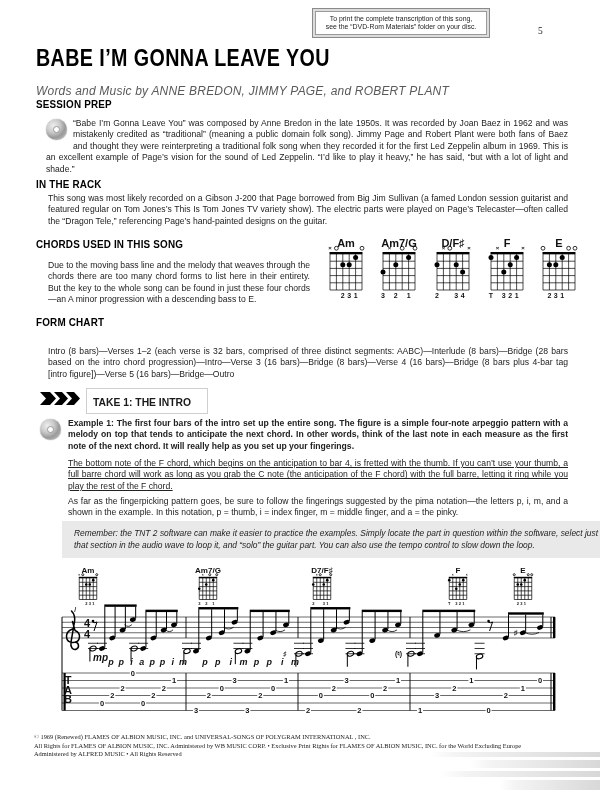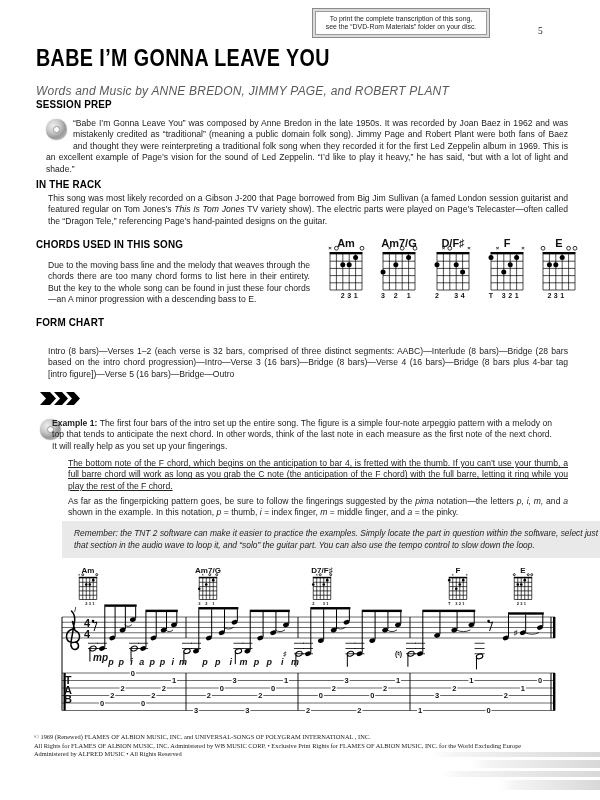--- a/index.html
+++ b/index.html
@@ -11,21 +11,21 @@
             box-shadow:inset 0 0 0 2px #dcdcdc, inset 0 0 0 3px #9a9a9a;
             display:flex;align-items:center;justify-content:center;text-align:center;
             font-size:6.9px;line-height:8.5px;color:#222;padding:2px 6px;box-sizing:border-box;}
   #page-num{left:538px;top:26px;font-size:9.5px;font-family:"Liberation Serif",serif;color:#222;}
   
   #title{left:36px;top:44px;font-size:24px;font-weight:800;letter-spacing:.5px;
          transform:scaleX(.82);transform-origin:left top;white-space:nowrap;color:#000;}
   #byline{left:36px;top:84px;font-size:12px;font-style:italic;color:#5a5a5a;letter-spacing:.2px;}
   .sec-head{font-size:10.5px;font-weight:800;letter-spacing:.2px;color:#000;transform:scaleX(.94);transform-origin:left top;white-space:nowrap;}
   .body-txt{font-size:8.6px;line-height:11.4px;color:#222;text-align:justify;}
-  .em{font-style:italic;}
+  .em{}
   .cd{width:21px;height:21px;border-radius:50%;
       background:radial-gradient(circle at 35% 32%, #eee 0%, #c9c9c9 35%, #9a9a9a 60%, #b5b5b5 80%, #8d8d8d 100%);
       position:relative;box-shadow:0 0 1px #777;}
   .cd::after{content:"";position:absolute;left:50%;top:50%;width:7px;height:7px;margin:-3.5px 0 0 -3.5px;
       border-radius:50%;background:#fff;border:1px solid #999;box-sizing:border-box;}
   .cd-float{float:left;margin:1px 6px 2px 0;}
   
   #take-head{left:86px;top:388px;border:1px solid #cfcfcf;padding:3px 10px 3px 6px;background:#fff;}
   #take-head span{font-size:11px;font-weight:800;transform:scaleX(.94);display:inline-block;transform-origin:left center;white-space:nowrap;}
   #note-box{left:62px;top:521px;width:548px;background:#e9e9e9;padding:7px 12px;box-sizing:border-box;
@@ -180,23 +180,26 @@
     </svg>
 
   <div class="abs sec-head" style="left:36px;top:316px;">FORM CHART</div>
   <div class="abs body-txt" style="left:48px;top:331px;width:520px;margin-top:15px;">Intro (8 bars)—Verses 1–2 (each verse is 32 bars, comprised of three distinct segments: AABC)—Interlude (8 bars)—Bridge (28 bars based on the intro chord progression)—Intro—Verse 3 (16 bars)—Bridge (8 bars)—Verse 4 (16 bars)—Bridge (8 bars plus 4-bar tag [intro figure])—Verse 5 (16 bars)—Bridge—Outro</div>
 
   <svg class="abs" style="left:40px;top:390px;" width="44" height="17" viewBox="0 0 44 17">
     <polygon points="0,2 10,2 16,8.5 10,15 0,15 6,8.5" fill="#000"></polygon>
     <polygon points="14,2 22,2 28,8.5 22,15 14,15 20,8.5" fill="#000"></polygon>
     <polygon points="26,2 34,2 40,8.5 34,15 26,15 32,8.5" fill="#000"></polygon>
   </svg>
+  <div class="abs" id="take-head">
+    <span>TAKE 1: THE INTRO</span>
+  </div>
 
   <div class="abs cd" style="left:40px;top:419px;"></div>
-  <div class="abs body-txt" style="left:52px;top:418px;width:500px;">
+  <div class="abs body-txt" style="left:68px;top:418px;width:500px;font-weight:bold;">
     <b>Example 1:</b>
     <span>The first four bars of the intro set up the entire song. The figure is a simple four-note arpeggio pattern with a melody on top that tends to anticipate the next chord. In other words, think of the last note in each measure as the first note of the next chord. It will really help as you set up your fingerings.</span>
   </div>
   <div class="abs body-txt" style="left:68px;top:458px;width:500px;text-decoration:underline;">The bottom note of the F chord, which begins on the anticipation to bar 4, is fretted with the thumb. If you can’t use your thumb, a full barre chord will work as long as you grab the C note (the anticipation of the F chord) with the full barre, letting it ring while you play the rest of the F chord.</div>
   <div class="abs body-txt" style="left:68px;top:496px;width:500px;"><span>As far as the fingerpicking pattern goes, be sure to follow the fingerings suggested by the </span><span class="em">pima</span><span> notation—the letters </span><span class="em">p, i, m,</span><span> and </span><span class="em">a</span><span> shown in the example. In this notation, </span><span class="em">p</span><span> = thumb, </span><span class="em">i</span><span> = index finger, </span><span class="em">m</span><span> = middle finger, and </span><span class="em">a</span><span> = the pinky.</span></div>
 
   <div class="abs" id="note-box">Remember: the TNT 2 software can make it easier to practice the examples. Simply locate the part in question within the software, select just that section in the audio wave to loop it, and “solo” the guitar part. You can also use the tempo control to slow down the loop.</div>
 
   <svg class="abs" id="music-svg" style="left:0;top:560px;" width="600" height="170" viewBox="0 560 600 170">
       <text x="88" y="573" font-size="8" fill="#111" text-anchor="middle" font-weight="bold" font-family="&quot;Liberation Serif&quot;,serif">Am</text>

